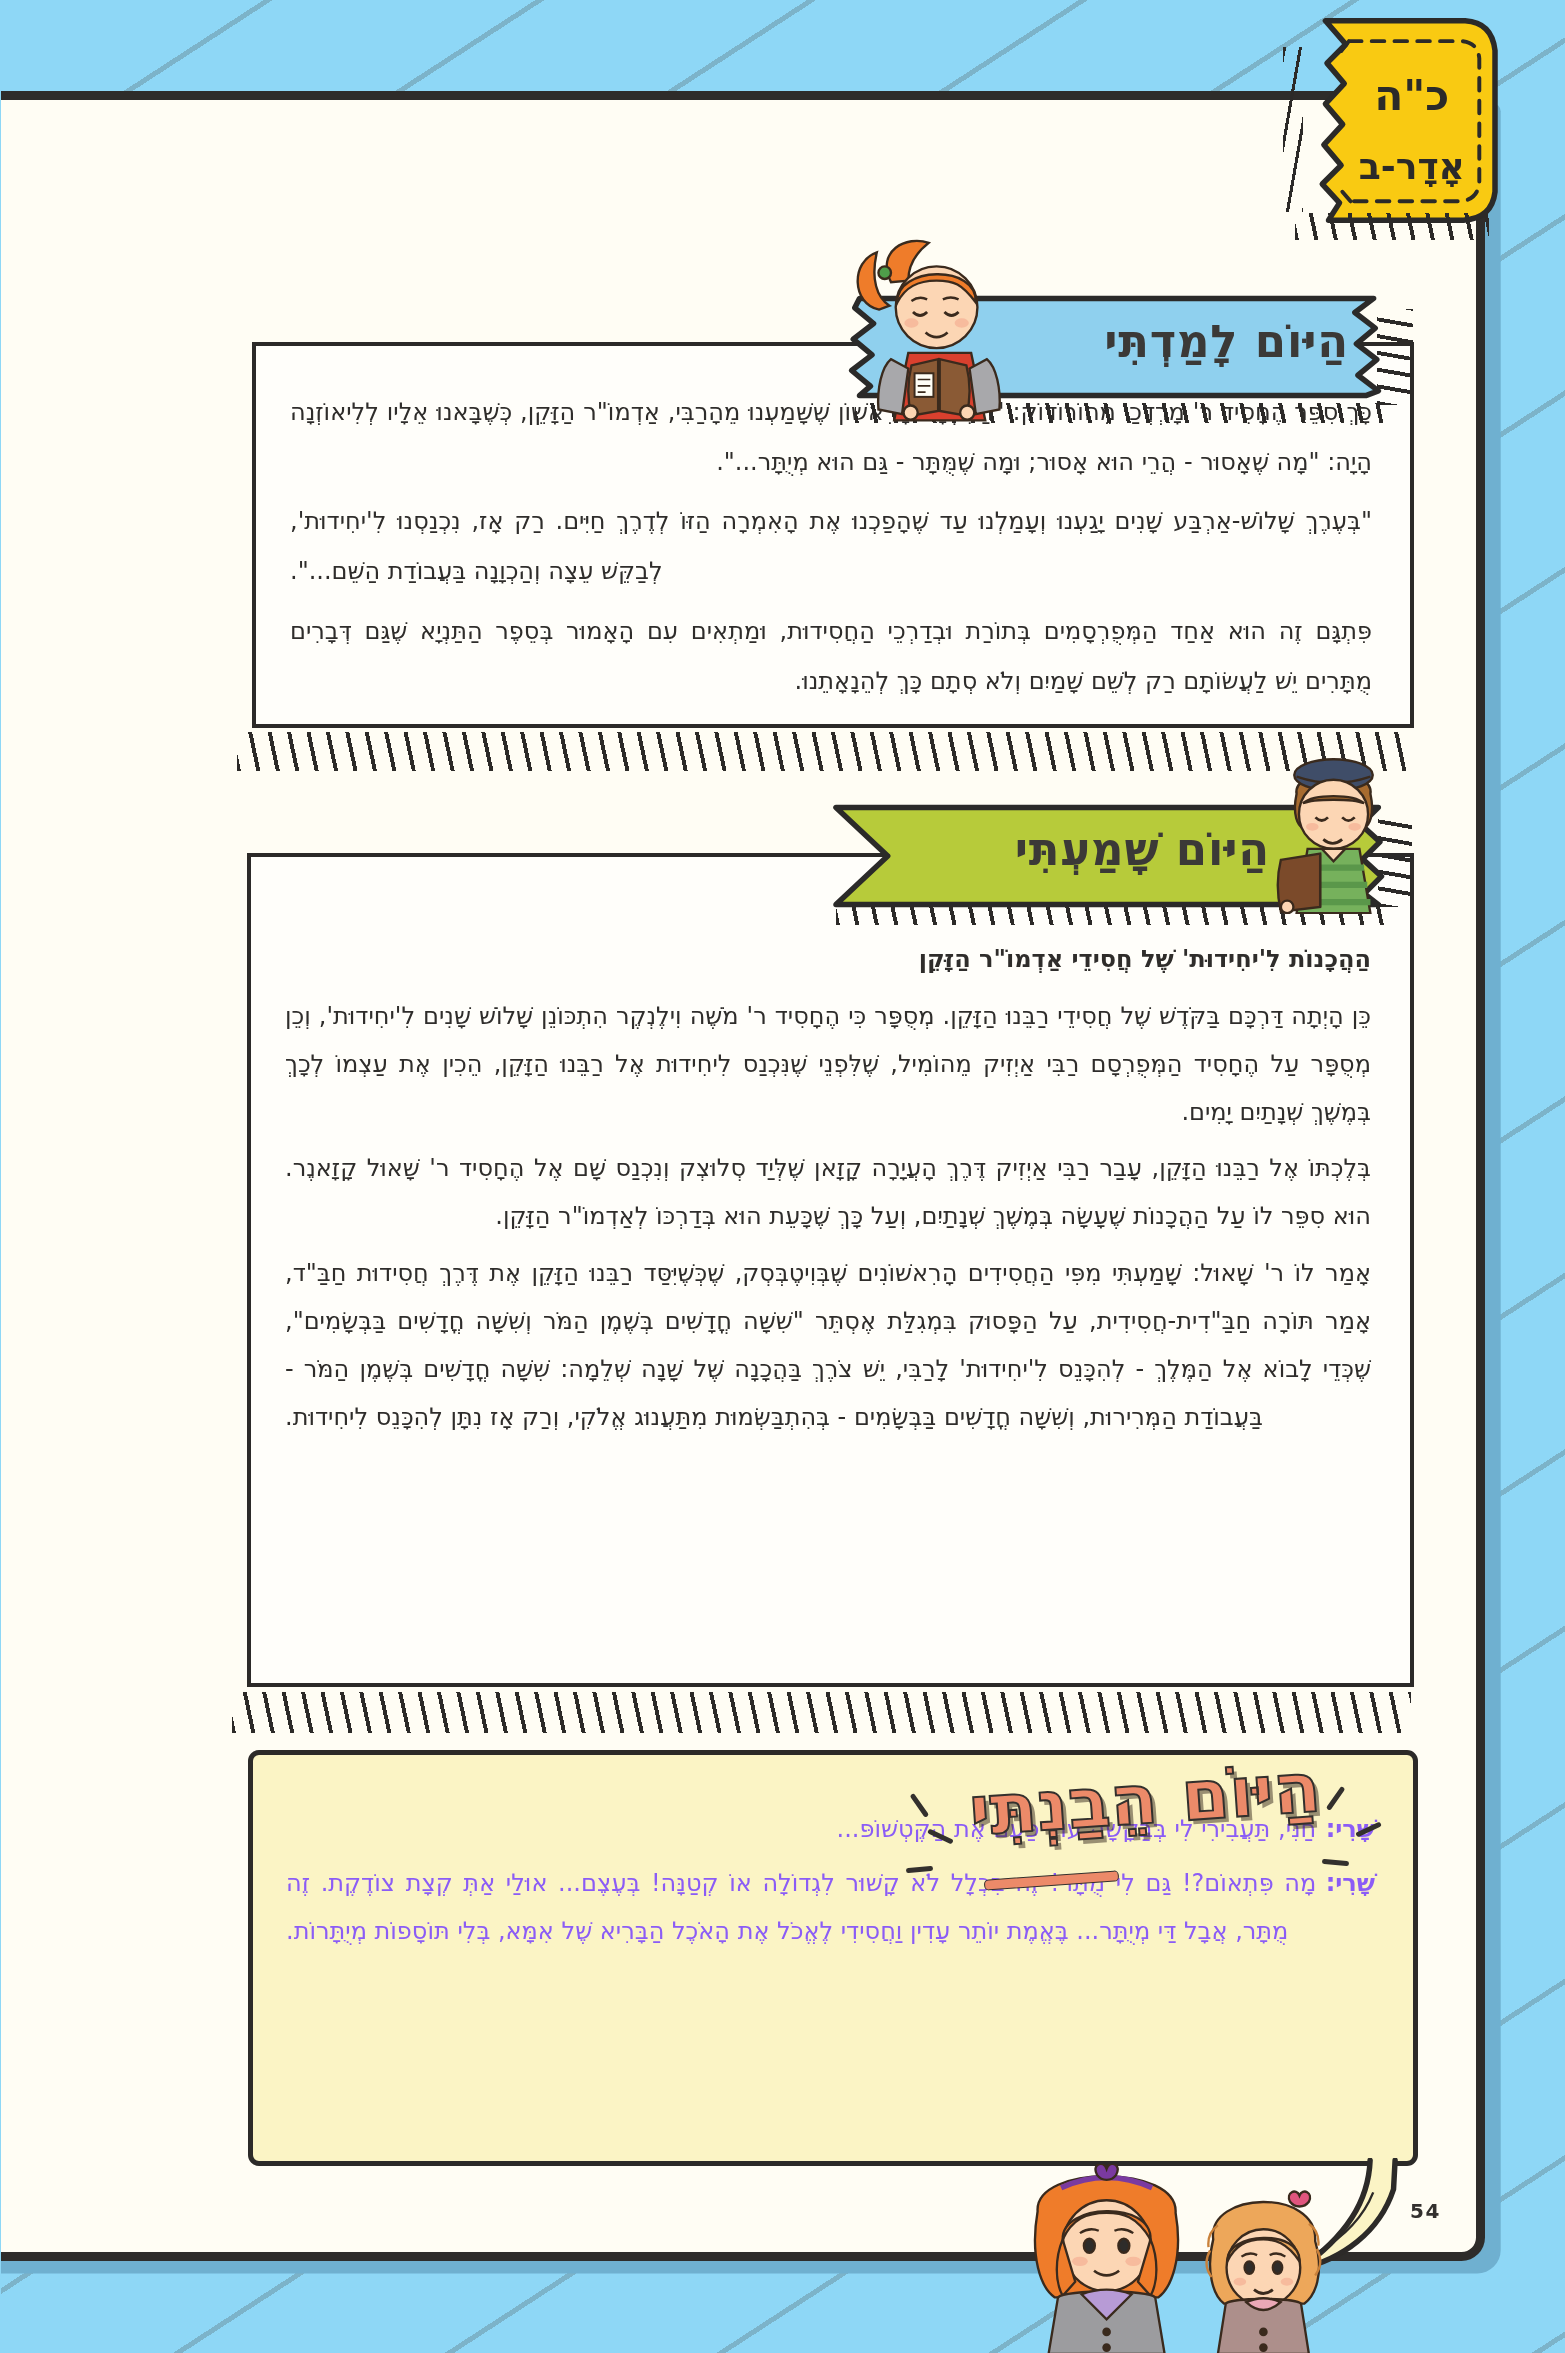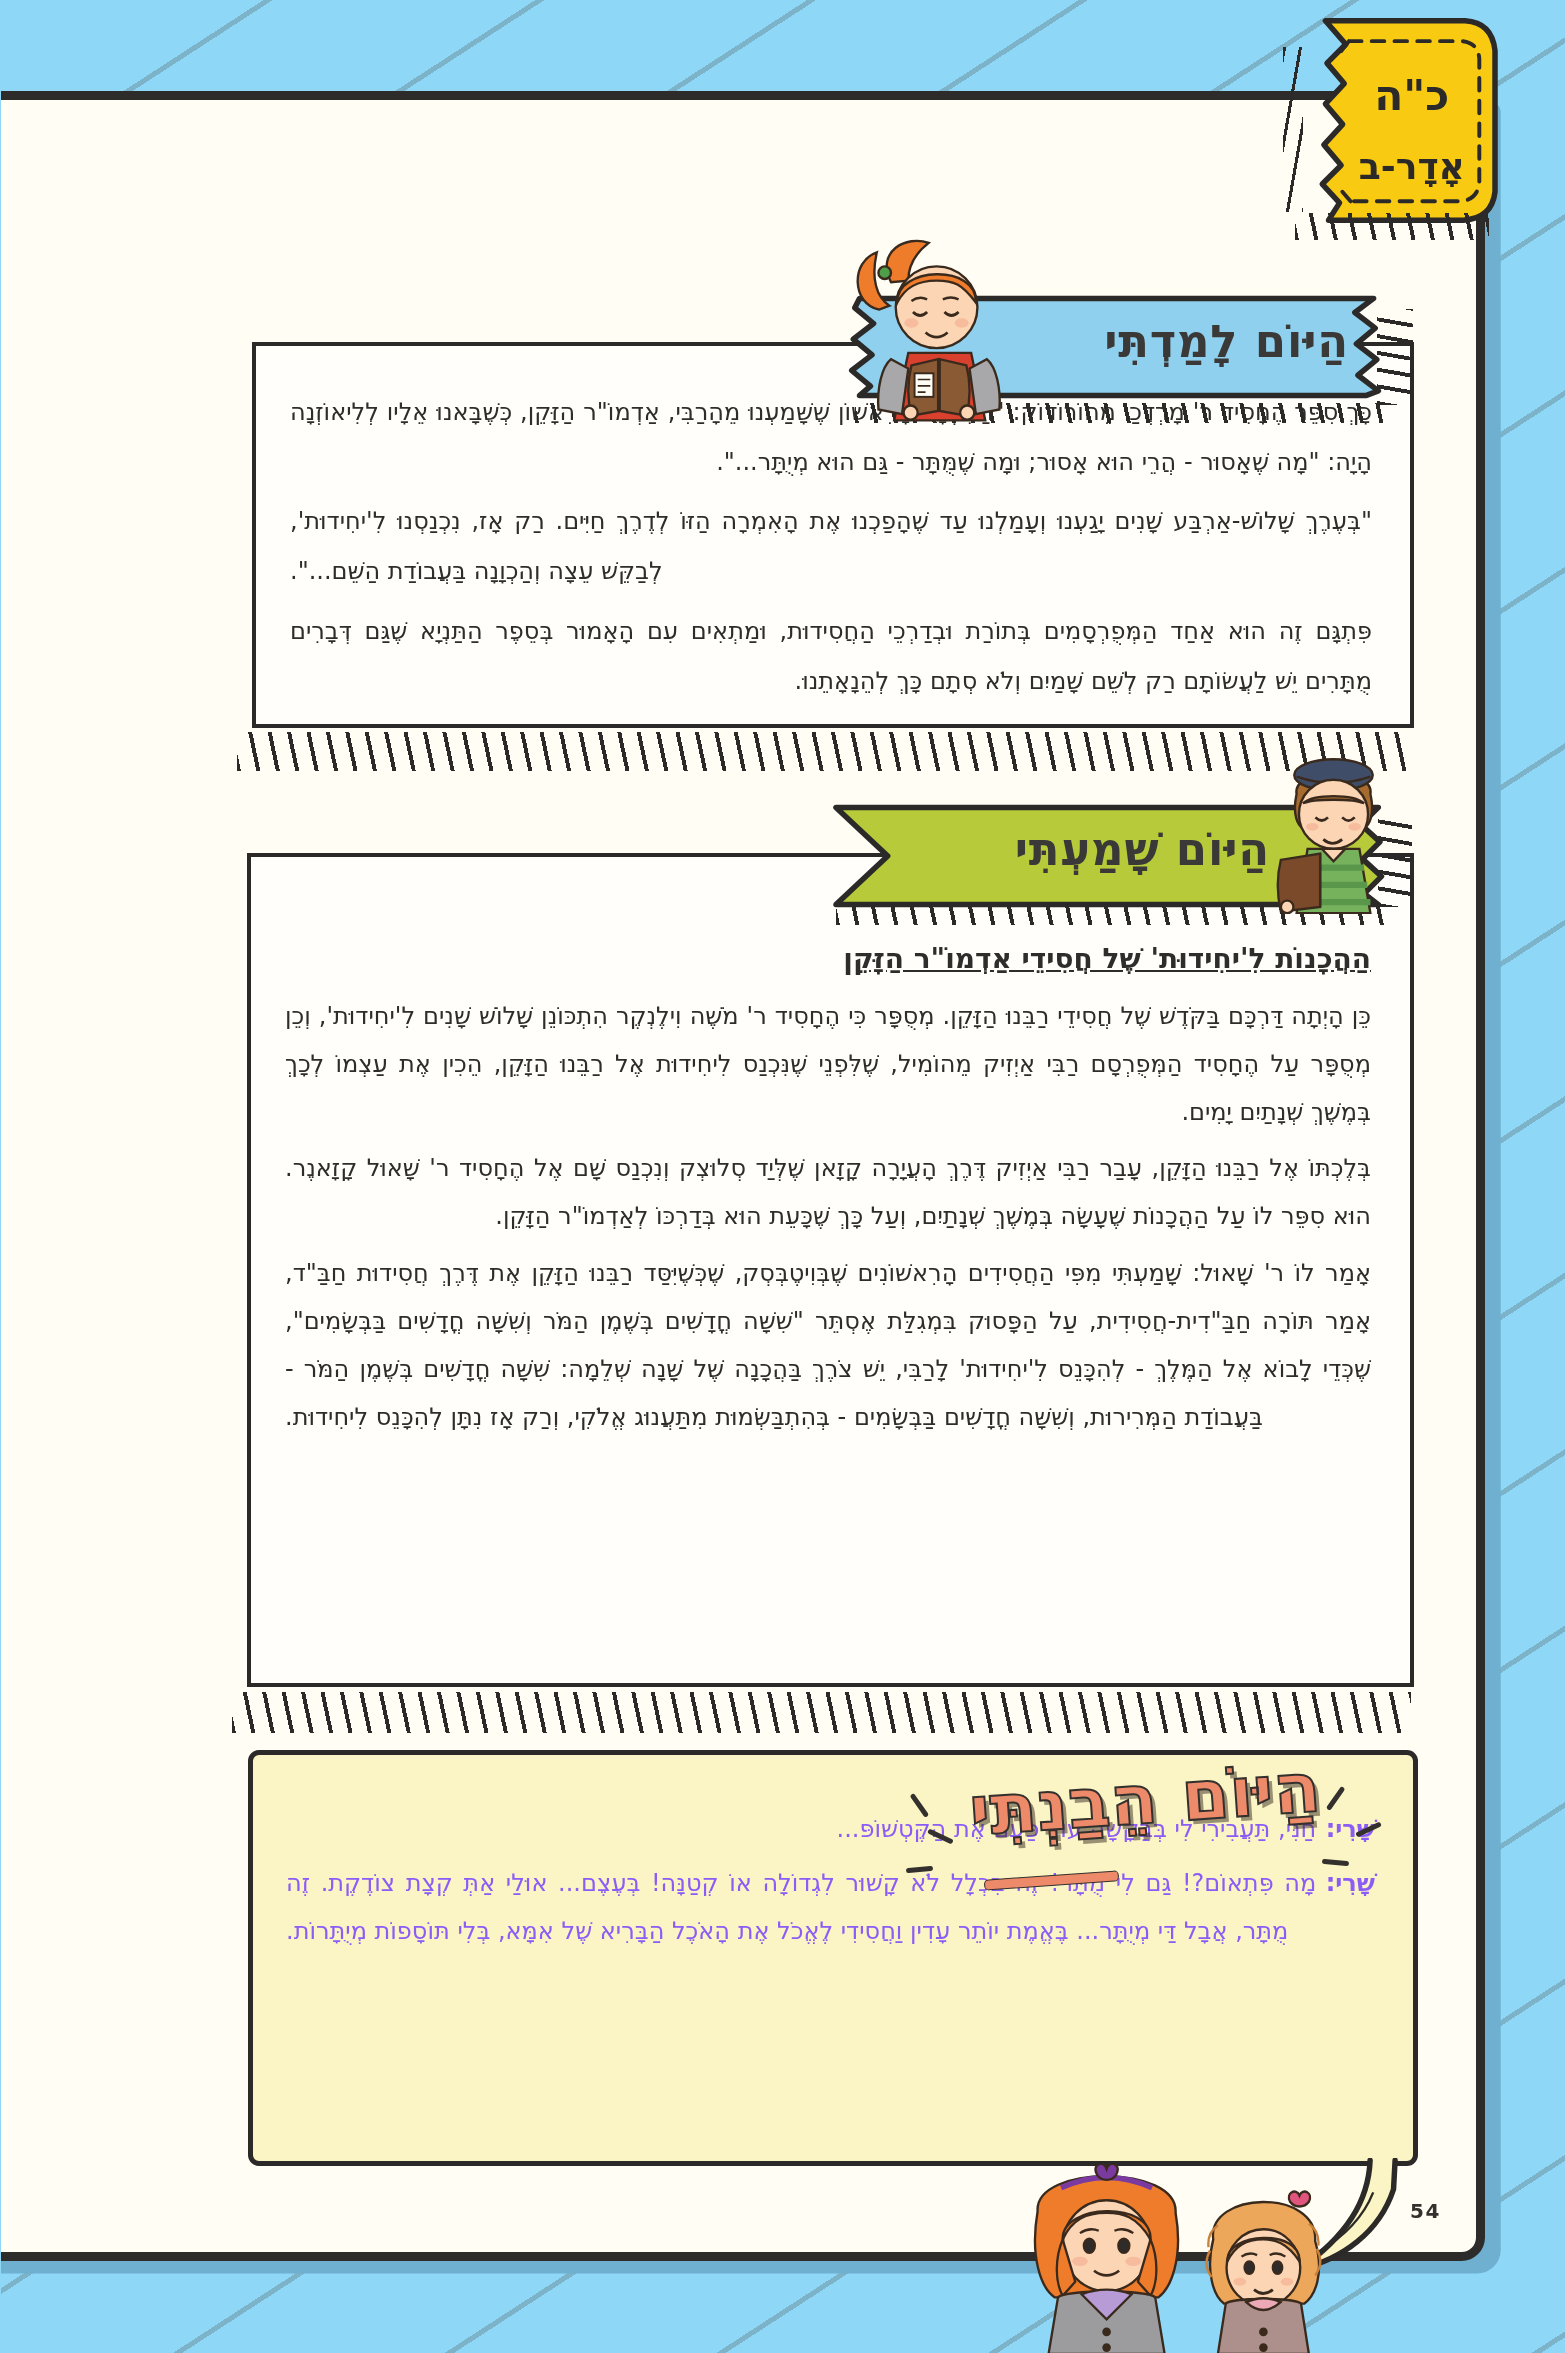--- a/index.html
+++ b/index.html
@@ -18,21 +18,21 @@
     position:absolute;box-sizing:border-box;background:#fffefa;
     border:4.7px solid #2c2a28;z-index:2;direction:rtl;color:#2f2d2b;
   }
   .tbox p{margin:0 0 9.4px 0;text-align:justify;text-align-last:right;}
   .tbox p.tal-left{text-align-last:left;}
   #box-learned{left:252px;top:342px;width:1162px;height:386px;padding:41px 38px 0 34px;
     font-size:24px;line-height:50px;}
   #box-heard{left:247px;top:853px;width:1167px;height:834px;padding:78px 39px 0 34px;
     font-size:24px;line-height:48px;}
   #box-heard p{margin:0 0 8.6px 0;}
-  .box-heading{font-weight:bold;text-decoration:underline;margin:0 0 11px 0;text-align:right;font-size:28px;}
+  .box-heading{font-weight:bold;margin:0 0 11px 0;text-align:right;font-size:24px;}
   .hatch{position:absolute;z-index:1;
     background:repeating-linear-gradient(78deg,#2c2a28 0 3.9px,transparent 3.9px 19px);}
   .hatch-v{background:repeating-linear-gradient(10deg,#2c2a28 0 3.9px,transparent 3.9px 16.5px);}
   #hatch-box1{left:237px;top:732px;width:1176px;height:39px;}
   #hatch-box2{left:232px;top:1692px;width:1179px;height:41px;}
   #hatch-banner1{left:855px;top:403px;width:533px;height:20.4px;z-index:3;}
   #hatch-banner1r{left:1377px;top:309px;width:36px;height:96px;z-index:3;}
   #hatch-banner2{left:836px;top:905px;width:549px;height:20.4px;z-index:3;}
   #hatch-banner2r{left:1378px;top:814px;width:34px;height:93px;z-index:3;}
   #hatch-flag{left:1295px;top:213px;width:194px;height:27px;z-index:4;}

